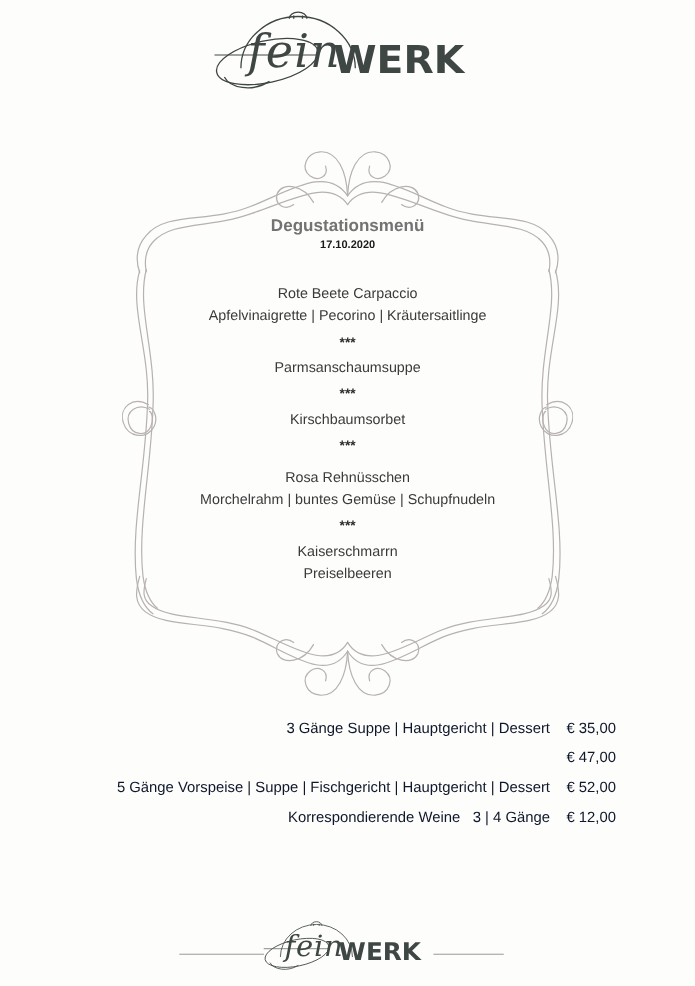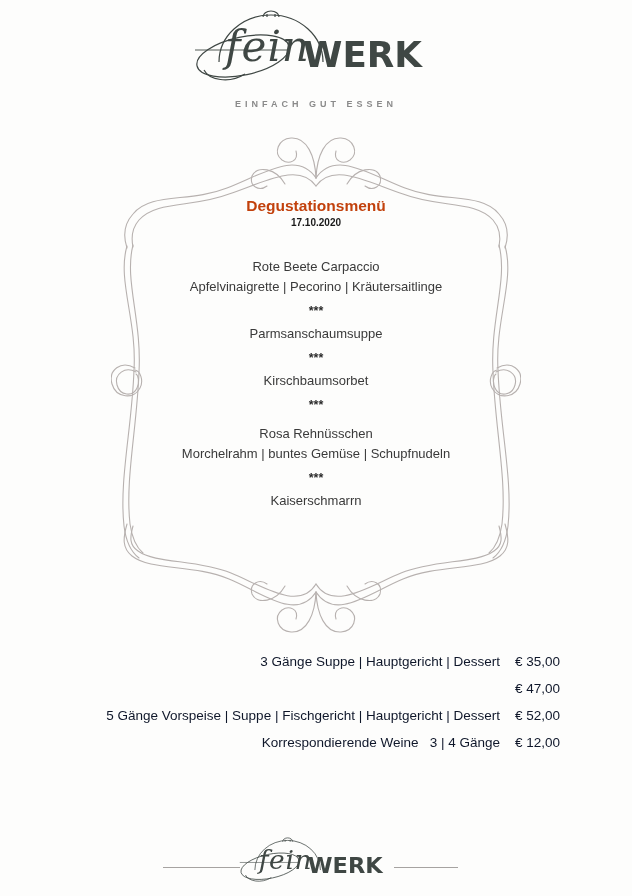--- a/index.html
+++ b/index.html
@@ -29,21 +29,21 @@
     position:absolute;top:99px;left:0;right:0;text-align:center;
     font-size:9px;font-weight:bold;letter-spacing:4px;color:#8a8a8a;
   }
 
   
   .frame{position:absolute;left:111px;top:128px;}
   .frame path{fill:none;stroke:#b7b1af;stroke-width:1.1;stroke-linecap:round;}
 
   
   .menu-block{position:absolute;top:197px;left:0;right:0;text-align:center;color:#3a3a3a;}
-  .menu-title{font-size:15.5px;font-weight:bold;color:#c2410c;line-height:18px;}
+  .menu-title{font-size:15.5px;font-weight:bold;color:#737373;line-height:18px;}
   .menu-date{font-size:10px;font-weight:bold;color:#1a1a1a;line-height:14px;margin-top:1px;}
   .m-first{margin-top:27px;}
   .m-line{font-size:13px;line-height:20px;}
   .m-sep{font-size:12.5px;font-weight:bold;line-height:20px;margin-top:4px;margin-bottom:3px;color:#2b2b2b;}
   .gap{margin-top:9px;}
 
   
   .pricing{position:absolute;top:652px;right:72px;color:#0f172a;}
   .p-row{display:flex;justify-content:flex-end;line-height:20px;margin-bottom:7px;font-size:13.5px;}
   .p-label{white-space:pre;text-align:right;}
@@ -67,21 +67,20 @@
         <path d="M76,9 L76,6 M84,9 L84,6"></path>
         <ellipse cx="52" cy="48" rx="47" ry="19" transform="rotate(-12 52 48)"></ellipse>
         <path d="M4,42 L98,42" stroke-width="0.9"></path>
         <path d="M54,66 C38,76 18,72 13,62"></path>
       </g>
     </svg>
     <span class="logo-script">fein</span>
     <span class="logo-bold">WERK</span>
   </div>
 
-  <div class="tagline">EINFACH GUT ESSEN</div>
 
   <svg class="frame" width="410" height="516" viewBox="0 0 410 516">
     <defs>
       <g id="halfFrame">
 
         <path d="M205,50 C186,22 152,46 116,60 C78,75 40,64 22,86 C13,96 12,108 16,120"></path>
         <path d="M205,58 C188,34 154,54 118,66 C82,80 46,72 28,92 C21,100 20,109 22,119"></path>
 
         <path d="M16,118 C6,152 26,192 23,242 C21,300 8,352 13,398 C15,414 20,424 28,430"></path>
         <path d="M22,117 C13,152 31,192 28,244 C26,300 14,352 19,396 C21,410 25,419 32,425"></path>
@@ -111,20 +110,21 @@
     <div class="m-line">Apfelvinaigrette | Pecorino | Kräutersaitlinge</div>
     <div class="m-sep">***</div>
     <div class="m-line">Parmsanschaumsuppe</div>
     <div class="m-sep">***</div>
     <div class="m-line">Kirschbaumsorbet</div>
     <div class="m-sep">***</div>
     <div class="m-line gap">Rosa Rehnüsschen</div>
     <div class="m-line">Morchelrahm | buntes Gemüse | Schupfnudeln</div>
     <div class="m-sep">***</div>
     <div class="m-line">Kaiserschmarrn</div>
+    <div class="m-line">Preiselbeeren</div>
   </div>
 
   <div class="pricing">
     <div class="p-row">
       <span class="p-label">3 Gänge Suppe | Hauptgericht | Dessert</span>
       <span class="p-price">€ 35,00</span>
     </div>
     <div class="p-row">
       <span class="p-price">€ 47,00</span>
     </div>

